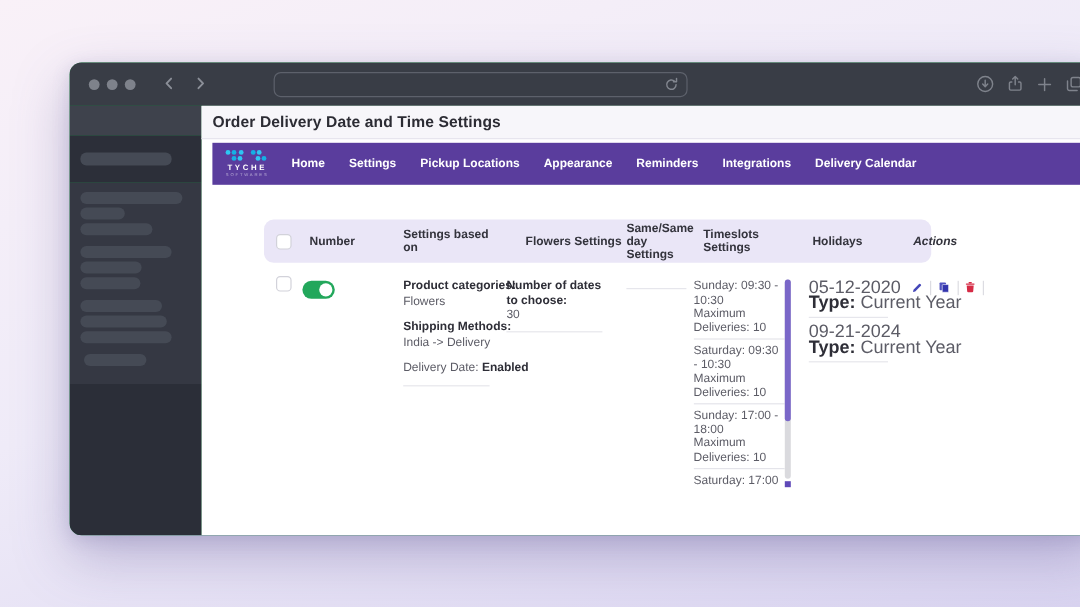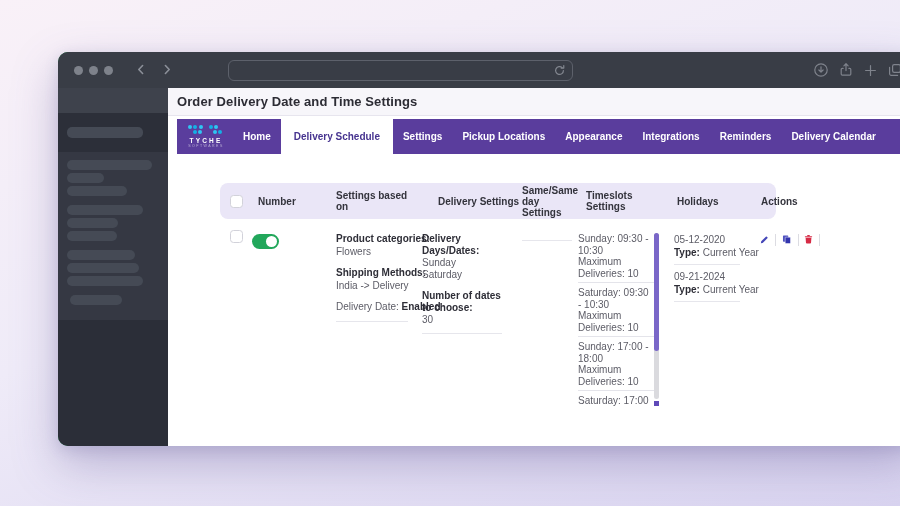--- a/index.html
+++ b/index.html
@@ -60,21 +60,21 @@
   .table { margin:29px 0 0 52px; width:556px; font-size:10px; }
   .thead { background:#eae6f7; border-radius:8px; height:36px; display:flex; align-items:center; }
   .th { font-weight:700; color:#33333c; line-height:11px; }
   .cw1 { width:32px; flex:none; padding-left:10px; }
   .cw2 { width:40px; flex:none; }
   .cw3 { width:86px; flex:none;margin-left:44px; }
   .cw4 { width:100px; flex:none; }
   .cw5 { width:56px; flex:none; }
   .cw6 { width:96px; flex:none; }
   .cw7 { width:84px; flex:none; }
-  .cw8 { width:62px; flex:none; }
+  .cw8 { width:62px; flex:none;font-style:italic; }
   .thead .cw2 { padding-left:6px; }
   .thead .cw4 { padding-left:16px; }
   .thead .cw6 { padding-left:8px; }
   .thead .cw7 { padding-left:3px; }
   .thead .cw8 { padding-left:3px; }
   .checkbox { width:13px; height:13px; border:1.5px solid #d2d2da; border-radius:3.5px; background:#fff; }
   .trow { display:flex; margin-top:9px; align-items:flex-start; color:#5c5c66; }
   .td { padding-top:5px; line-height:12.5px; }
   .trow .cw1 { padding-top:2px; }
   .toggle { width:27px; height:15px; border-radius:8px; background:#22a75b; position:relative; margin-top:1px; }
@@ -87,21 +87,21 @@
   
   .ts-cell { position:relative; }
   .ts-box { width:76px; height:174px; overflow:hidden; line-height:11.5px; }
   .ts-entry { padding-bottom:3px; border-bottom:1px solid #e4e4ea; margin-bottom:4px; }
   .ts-entry:last-child { border-bottom:none; }
   .ts-track { position:absolute; left:76px; top:5px; width:5px; height:166px; background:#dadade; border-radius:3px; }
   .ts-thumb { position:absolute; left:0; top:0; width:5px; height:118px; background:#7a67c8; border-radius:3px; }
   .ts-end { position:absolute; left:76px; top:173px; width:5px; height:5px; background:#5f49b8; }
   
   .hol-entry { width:66px; padding-bottom:5px; border-bottom:1px solid #e6e6ec;
-    margin-bottom:5px; line-height:13px; white-space:nowrap; font-size:10px; }
+    margin-bottom:5px; line-height:13px; white-space:nowrap; font-size:15px; }
   
   .actions { display:flex; align-items:center; gap:6px; padding-left:2px; padding-top:5px; }
   .sep { width:1px; height:12px; background:#dcdce2; }
   .aicon { display:block; cursor:pointer; }
 </style>
 </head>
 <body>
 
 <div class="window">
 
@@ -189,39 +189,38 @@
                 <span class="ld spc"></span>
                 <span class="ld"></span>
                 <span class="ld dk"></span>
               </div>
           </div>
           <span class="logo-name">TYCHE</span>
           <span class="logo-sub">SOFTWARES</span>
         </div>
         <div class="tabs">
           <div class="tab">Home</div>
-          <div class="tab active">Delivery Schedule</div>
           <div class="tab">Settings</div>
           <div class="tab">Pickup Locations</div>
           <div class="tab">Appearance</div>
+          <div class="tab">Reminders</div>
           <div class="tab">Integrations</div>
-          <div class="tab">Reminders</div>
           <div class="tab">Delivery Calendar</div>
         </div>
       </div>
 
       <div class="table">
 
         <div class="thead">
           <div class="cw1">
               <span class="checkbox" style="display:block"></span>
             </div>
           <div class="th cw2">Number</div>
           <div class="th cw3">Settings based on</div>
-          <div class="th cw4">Delivery Settings</div>
+          <div class="th cw4">Flowers Settings</div>
           <div class="th cw5">Same/Same day Settings</div>
           <div class="th cw6">Timeslots Settings</div>
           <div class="th cw7">Holidays</div>
           <div class="th cw8">Actions</div>
         </div>
 
         <div class="trow">
           <div class="cw1 td">
               <span class="checkbox" style="display:block"></span>
             </div>
@@ -242,25 +241,20 @@
               <div>India -&gt; Delivery</div>
             </div>
             <div style="white-space:nowrap">
               <span>Delivery Date:</span>
               <span class="lbl">Enabled</span>
             </div>
             <div class="cell-line" style="width:72px;margin-top:7px;"></div>
           </div>
 
           <div class="cw4 td">
-            <div class="grp">
-              <div class="lbl">Delivery Days/Dates:</div>
-              <div>Sunday</div>
-              <div>Saturday</div>
-            </div>
             <div>
               <div class="lbl">Number of dates to choose:</div>
               <div>30</div>
             </div>
             <div class="cell-line" style="width:80px;margin-top:7px;"></div>
           </div>
 
           <div class="cw5 td">
             <div></div>
             <div class="cell-line sn-line"></div>

